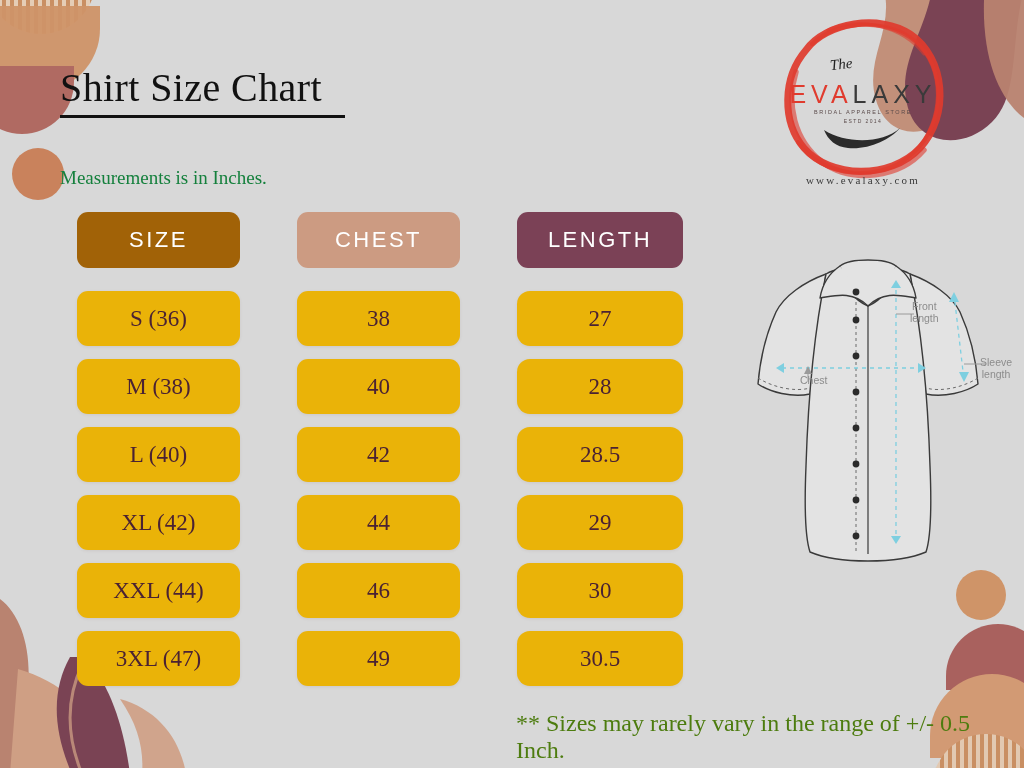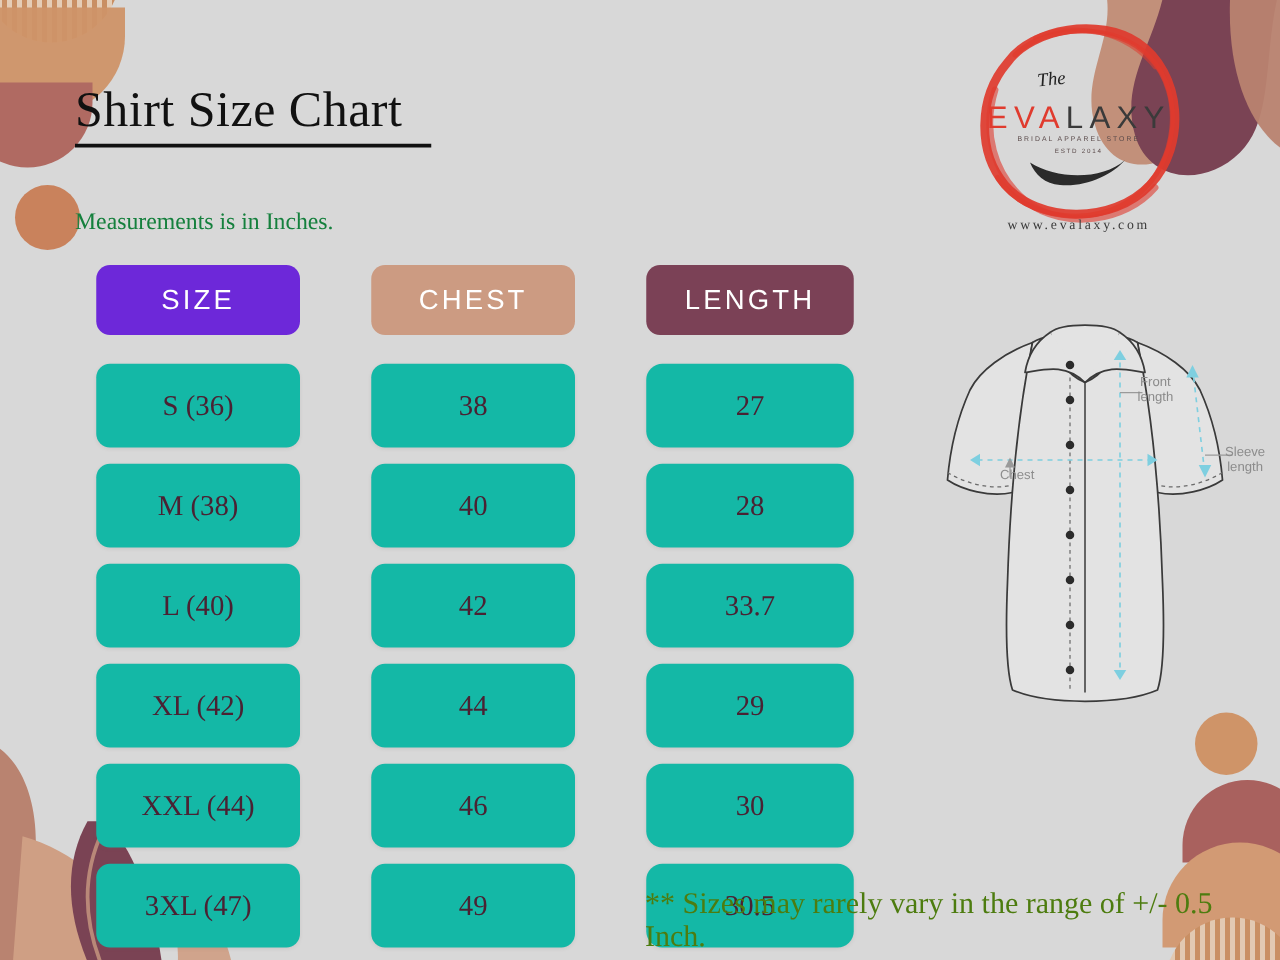--- a/index.html
+++ b/index.html
@@ -78,39 +78,39 @@
     font-size:19px; color:#15803d;
   }
 
   
   .tbl { position:absolute; left:77px; top:212px; }
   .trow { display:flex; gap:57px; }
   .trow + .trow { margin-top:13px; }
   .head-row { margin-bottom:23px; }
 
   .cell {
-    height:67px; border-radius:11px;
+    height:55px; border-radius:11px;
     display:flex; align-items:center; justify-content:center;
     font-size:23px; color:#4a2233;
-    background:#14b8a6;
+    background:#eab308;
     box-shadow:0 1px 3px rgba(120,100,100,.12);
   }
   .c-size   { width:163px; }
   .c-chest  { width:163px; }
   .c-length { width:166px;border-radius:13px; }
 
   .hcell {
     height:56px; border-radius:11px;
     display:flex; align-items:center; justify-content:center;
     font-size:22px; color:#ffffff;
     letter-spacing:2.5px;
     font-family:"Liberation Sans", sans-serif;
     font-weight:300;
   }
-  .h-size   { background:#6d28d9; }
+  .h-size   { background:#a16207; }
   .h-chest  { background:#cc9b82; }
   .h-length { background:#7b4156; }
 
   
   .footnote {
     position:absolute; left:516px; top:710px;
     font-size:24px; color:#4d7c0f;
   }
 
   
@@ -223,21 +223,21 @@
       <div class="cell c-length">27</div>
     </div>
     <div class="trow">
       <div class="cell c-size">M (38)</div>
       <div class="cell c-chest">40</div>
       <div class="cell c-length">28</div>
     </div>
     <div class="trow">
       <div class="cell c-size">L (40)</div>
       <div class="cell c-chest">42</div>
-      <div class="cell c-length">33.7</div>
+      <div class="cell c-length">28.5</div>
     </div>
     <div class="trow">
       <div class="cell c-size">XL (42)</div>
       <div class="cell c-chest">44</div>
       <div class="cell c-length">29</div>
     </div>
     <div class="trow">
       <div class="cell c-size">XXL (44)</div>
       <div class="cell c-chest">46</div>
       <div class="cell c-length">30</div>

